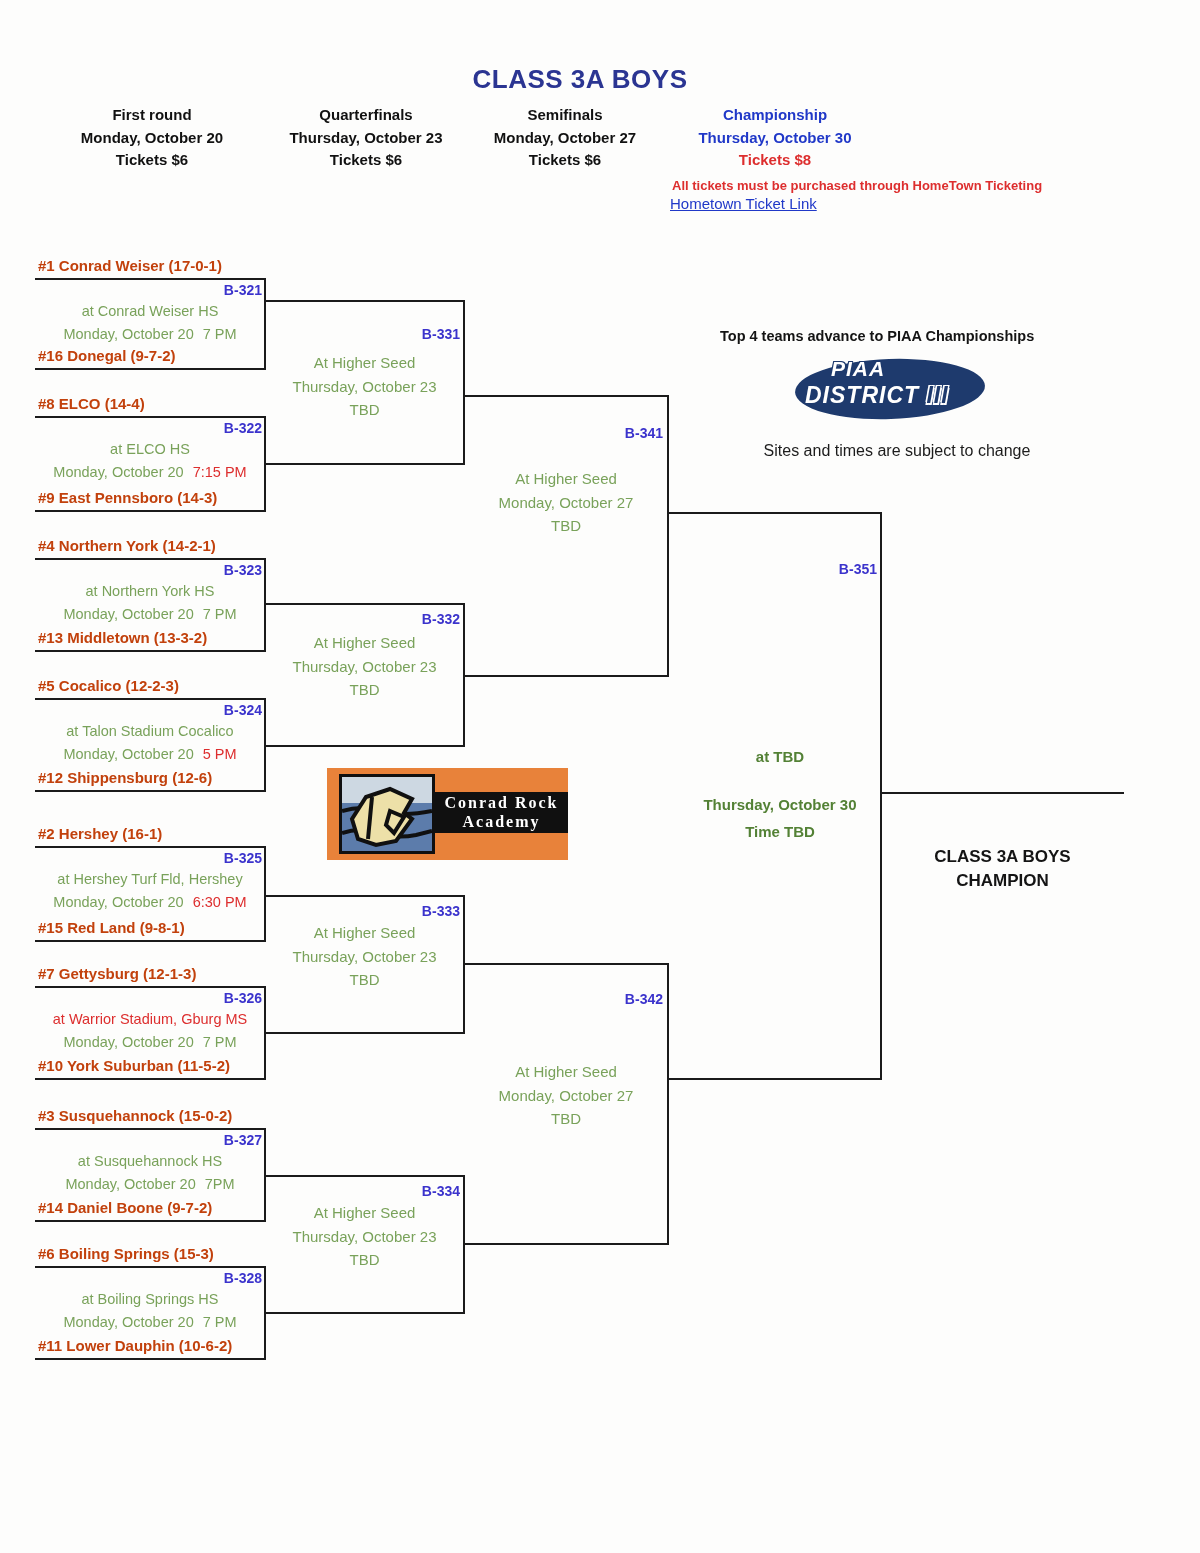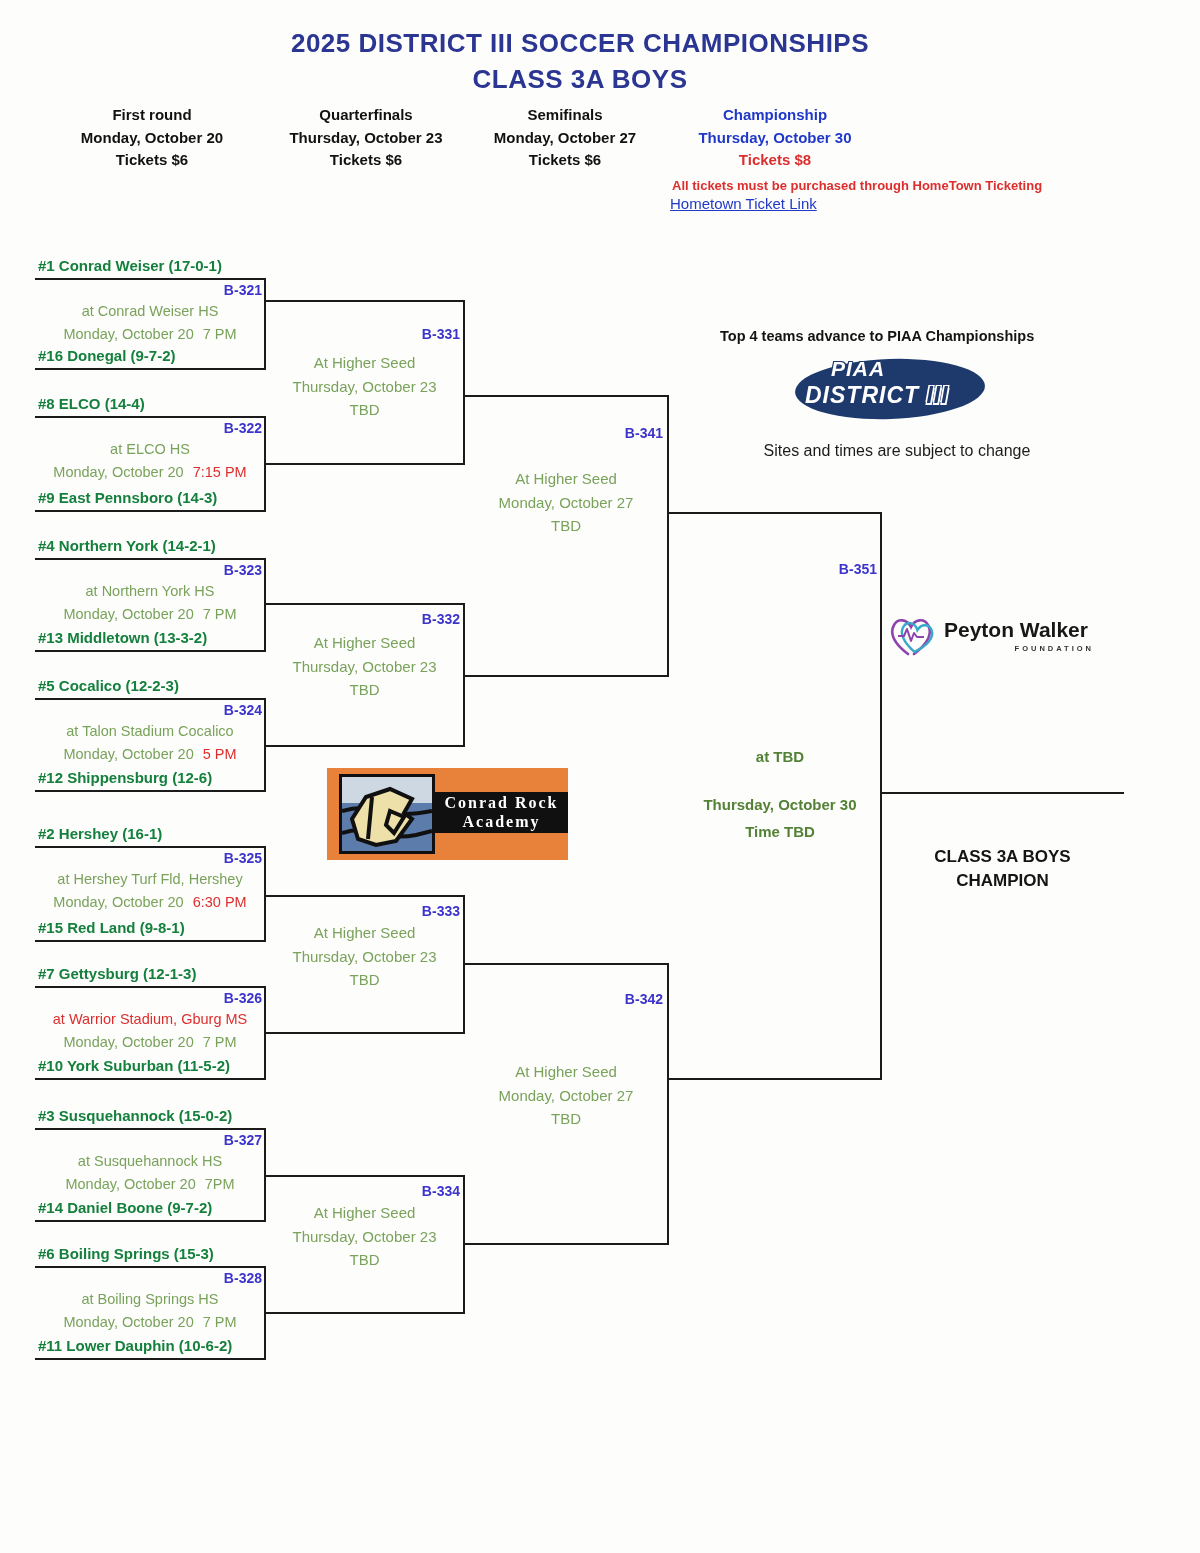--- a/index.html
+++ b/index.html
@@ -13,21 +13,21 @@
     font-family:"Liberation Sans", sans-serif; color:#111; overflow:hidden;
   }
   .hline{position:absolute;height:2px;background:var(--line);}
   .vline{position:absolute;width:2px;background:var(--line);}
   .title{position:absolute;left:0;width:1160px;text-align:center;font-weight:bold;font-size:26px;color:var(--navy);letter-spacing:.5px;}
   .rh{position:absolute;width:200px;text-align:center;font-weight:bold;font-size:15px;line-height:22.5px;top:104px;}
   .rh .blue{color:var(--blue);}
   .rh .redtx{color:var(--red);}
   .note-red{position:absolute;left:672px;top:178px;font-weight:bold;font-size:13px;color:var(--red);}
   .tlink{position:absolute;left:670px;top:195px;font-size:15px;color:var(--blue);text-decoration:underline;cursor:pointer;}
-  .team{position:absolute;left:38px;width:240px;font-weight:bold;font-size:15px;color:#15803d;}
+  .team{position:absolute;left:38px;width:240px;font-weight:bold;font-size:15px;color:#c2410c;}
   .frc{position:absolute;left:35px;width:230px;text-align:center;font-size:14.5px;color:var(--green);}
   .code{position:absolute;font-weight:bold;font-size:14px;color:var(--code-blue);text-align:right;width:70px;}
   .fr-code{left:192px;}
   .qf-code{left:390px;}
   .sf-code{left:593px;}
   .f-code{left:807px;}
   .qf-text{position:absolute;left:265px;width:199px;text-align:center;font-size:15px;color:var(--green);line-height:23.5px;}
   .sf-text{position:absolute;left:464px;width:204px;text-align:center;font-size:15px;color:var(--green);line-height:23.5px;}
   .champ-green{position:absolute;left:678px;width:204px;text-align:center;font-weight:bold;font-size:15px;color:var(--dark-green);}
   .time{margin-left:9px;}
@@ -54,21 +54,20 @@
   .rr{position:absolute;left:327px;top:768px;width:241px;height:92px;background:var(--orange);}
   .rr-square{position:absolute;left:12px;top:6px;width:90px;height:74px;border:3px solid #101010;background:#cdd8e2;}
   .rr-band{position:absolute;left:108px;right:0;top:24px;height:40px;background:#101010;color:#fff;
      font-family:"Liberation Serif", serif;font-weight:bold;font-size:16px;letter-spacing:2px;text-align:center;line-height:19px;padding-top:1px;}
 </style>
 </head>
 <body>
 
 <div id="canvas">
 
-  <div class="title" style="top:28px">2025 DISTRICT III SOCCER CHAMPIONSHIPS</div>
   <div class="title" style="top:64px">CLASS 3A BOYS</div>
 
   <div class="rh" style="left:52px">
     <div>First round</div>
     <div>Monday, October 20</div>
     <div>Tickets $6</div>
   </div>
   <div class="rh" style="left:266px">
     <div>Quarterfinals</div>
     <div>Thursday, October 23</div>
@@ -265,29 +264,20 @@
   <div class="advance">Top 4 teams advance to PIAA Championships</div>
 
   <div class="piaa">
     <div class="piaa-ellipse"></div>
     <div class="piaa-l1">PIAA</div>
     <div class="piaa-l2"><span>DISTRICT</span> <span class="piaa-iii">III</span></div>
   </div>
 
   <div class="sites">Sites and times are subject to change</div>
 
-  <div class="peyton">
-    <svg width="52" height="48" viewBox="0 0 52 48">
-      <path d="M20 42 C7 32 1 22 6 13 C10 6 19 7 23 15 C27 7 36 6 40 13 C45 22 39 32 26 42" fill="none" stroke="#8E44AD" stroke-width="2.6" stroke-linecap="round"></path>
-      <path d="M28 40 C16 32 10 23 14 16 C17 10 25 11 28 18 C31 11 39 10 42 16 C46 23 40 32 28 40" fill="none" stroke="#3AA8C9" stroke-width="2.4" stroke-linecap="round" transform="rotate(8 28 28)"></path>
-      <polyline points="10,24 16,24 19,17 23,29 26,21 29,25 36,25" fill="none" stroke="#8E44AD" stroke-width="2" stroke-linejoin="round"></polyline>
-    </svg>
-    <div class="peyton-name">Peyton Walker</div>
-    <div class="peyton-sub">FOUNDATION</div>
-  </div>
 
   <div class="rr">
     <div class="rr-square">
       <svg width="90" height="74" viewBox="0 0 90 74">
         <rect x="0" y="0" width="90" height="26" fill="#CDD8E2"></rect>
         <rect x="0" y="26" width="90" height="48" fill="#5C7CAB"></rect>
         <path d="M0 34 Q20 28 40 34 T90 34" fill="none" stroke="#101010" stroke-width="4"></path>
         <path d="M0 56 Q18 50 36 56 T74 58 L90 54" fill="none" stroke="#101010" stroke-width="4"></path>
         <polygon points="16,62 10,42 24,20 48,12 70,22 62,36 70,42 54,64 34,68" fill="#EDE0A8" stroke="#101010" stroke-width="4"></polygon>
         <path d="M30 20 L26 62" fill="none" stroke="#101010" stroke-width="4"></path>

